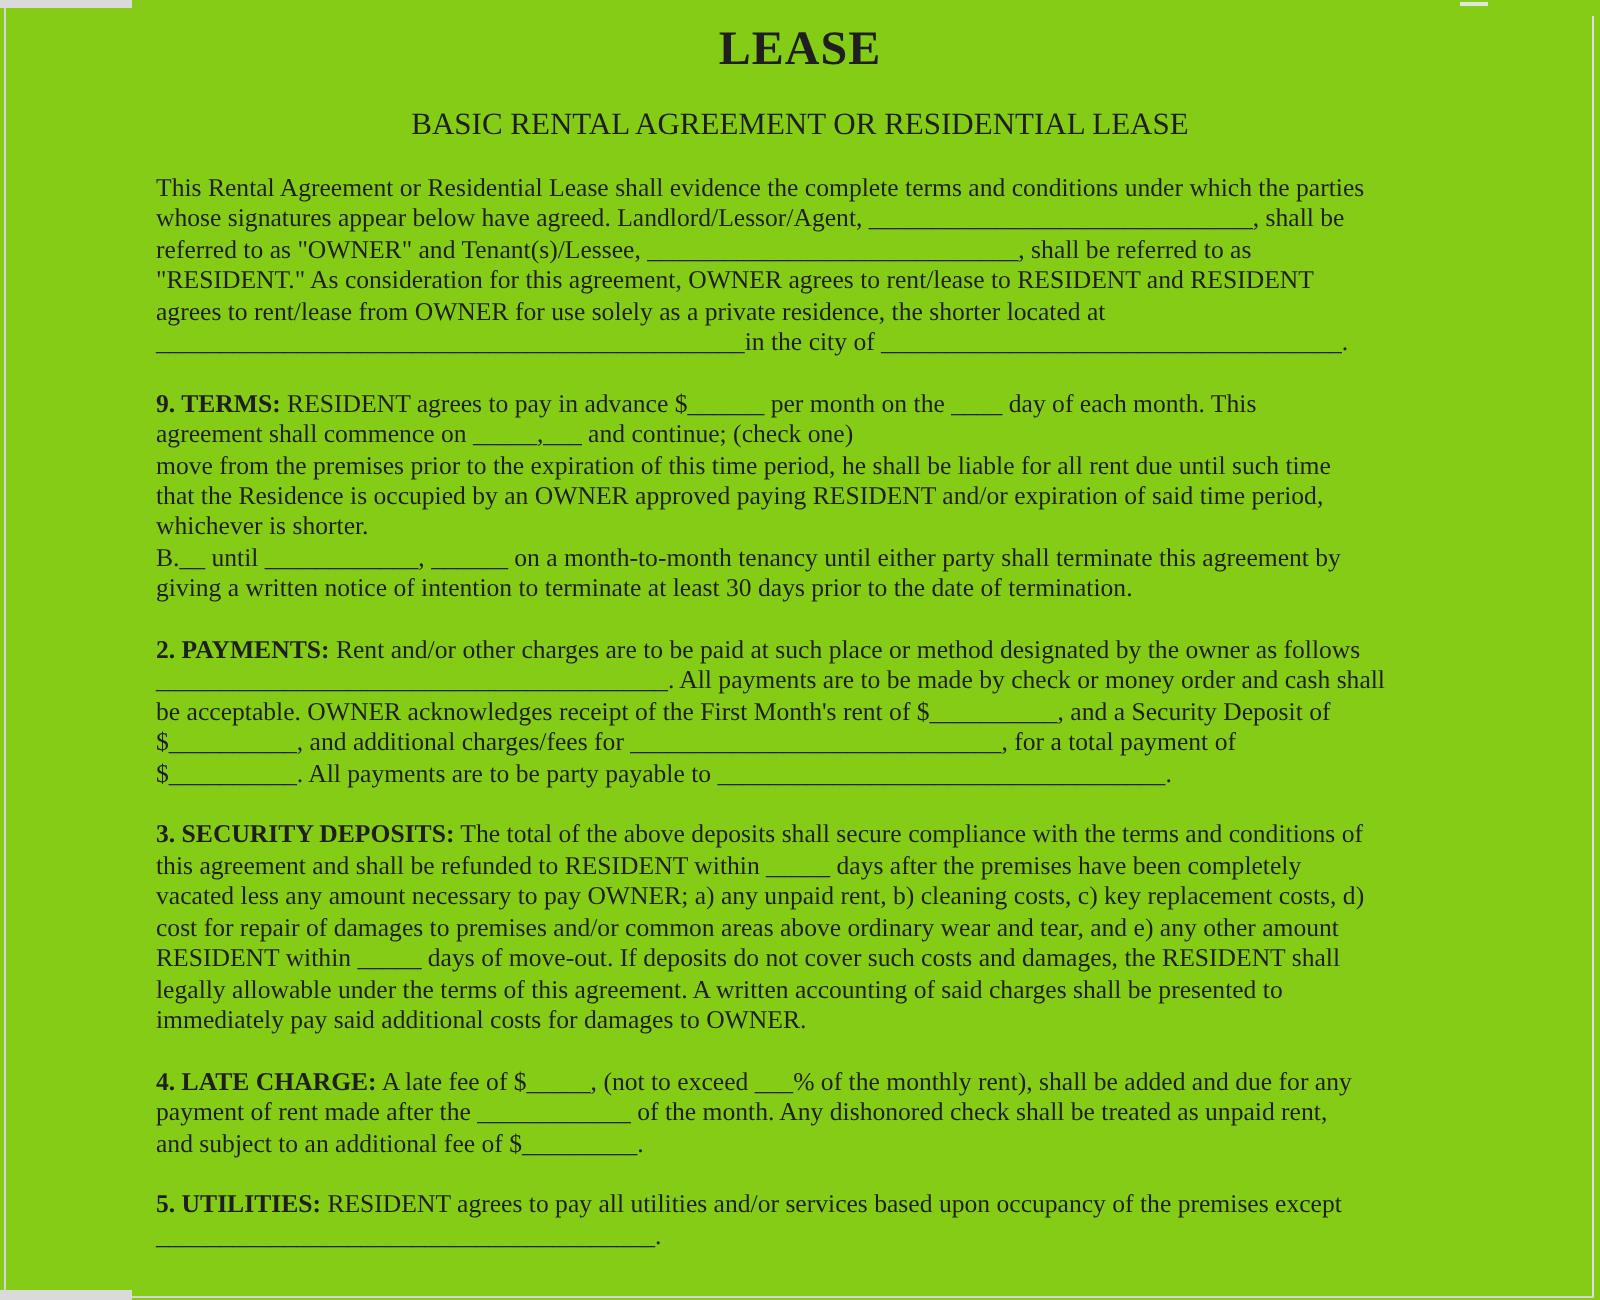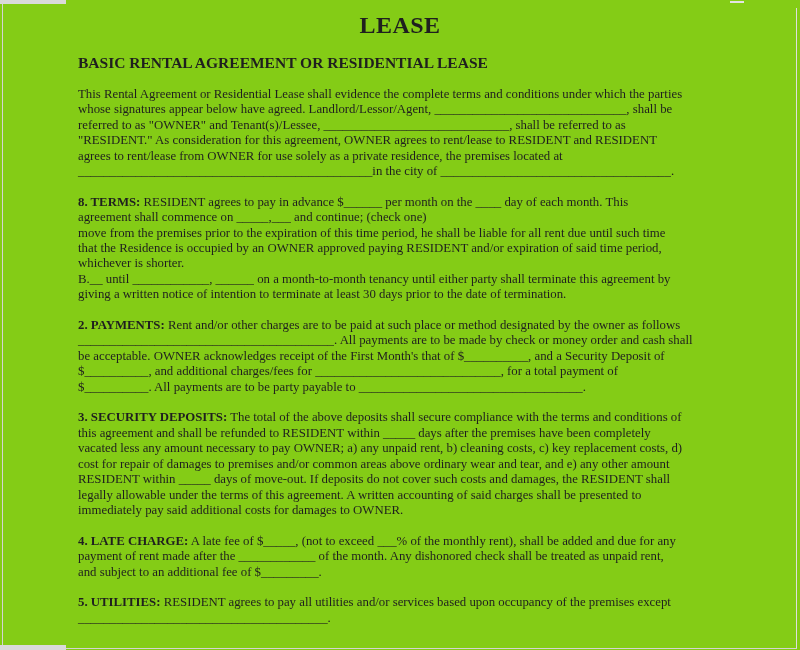--- a/index.html
+++ b/index.html
@@ -31,21 +31,21 @@
   }
   .title {
     margin: 0; padding-top: 13px;
     font-size: 24px; line-height: 25px;
     font-weight: bold; text-align: center;
     letter-spacing: 0.5px;
   }
   .subtitle {
     margin: 16px 0 0;
     font-size: 15.5px; line-height: 17px;
-    font-weight: bold; 
+    font-weight: normal; text-align: center;
   }
   .body-text {
     margin-top: 16px;
     font-size: 12.8px; line-height: 15.4px;
   }
   .para { margin: 0 0 15.4px 0; }
   .para:last-child { margin-bottom: 16px; }
   .line { white-space: pre; }
   .line strong { font-weight: bold; }
 </style>
@@ -66,38 +66,38 @@
     <h1 class="title">LEASE</h1>
     <h2 class="subtitle">BASIC RENTAL AGREEMENT OR RESIDENTIAL LEASE</h2>
 
     <div class="body-text">
 
       <div class="para">
         <div class="line">This Rental Agreement or Residential Lease shall evidence the complete terms and conditions under which the parties</div>
         <div class="line">whose signatures appear below have agreed. Landlord/Lessor/Agent, ______________________________, shall be</div>
         <div class="line">referred to as "OWNER" and Tenant(s)/Lessee, _____________________________, shall be referred to as</div>
         <div class="line">"RESIDENT." As consideration for this agreement, OWNER agrees to rent/lease to RESIDENT and RESIDENT</div>
-        <div class="line">agrees to rent/lease from OWNER for use solely as a private residence, the premises located at</div>
+        <div class="line">agrees to rent/lease from OWNER for use solely as a private residence, the shorter located at</div>
         <div class="line">______________________________________________in the city of ____________________________________.</div>
       </div>
 
       <div class="para">
-        <div class="line"><strong>8. TERMS:</strong><span> RESIDENT agrees to pay in advance $______ per month on the ____ day of each month. This</span></div>
+        <div class="line"><strong>9. TERMS:</strong><span> RESIDENT agrees to pay in advance $______ per month on the ____ day of each month. This</span></div>
         <div class="line">agreement shall commence on _____,___ and continue; (check one)</div>
         <div class="line">move from the premises prior to the expiration of this time period, he shall be liable for all rent due until such time</div>
         <div class="line">that the Residence is occupied by an OWNER approved paying RESIDENT and/or expiration of said time period,</div>
         <div class="line">whichever is shorter.</div>
         <div class="line">B.__ until ____________, ______ on a month-to-month tenancy until either party shall terminate this agreement by</div>
         <div class="line">giving a written notice of intention to terminate at least 30 days prior to the date of termination.</div>
       </div>
 
       <div class="para">
         <div class="line"><strong>2. PAYMENTS:</strong><span> Rent and/or other charges are to be paid at such place or method designated by the owner as follows</span></div>
         <div class="line">________________________________________. All payments are to be made by check or money order and cash shall</div>
-        <div class="line">be acceptable. OWNER acknowledges receipt of the First Month's that of $__________, and a Security Deposit of</div>
+        <div class="line">be acceptable. OWNER acknowledges receipt of the First Month's rent of $__________, and a Security Deposit of</div>
         <div class="line">$__________, and additional charges/fees for _____________________________, for a total payment of</div>
         <div class="line">$__________. All payments are to be party payable to ___________________________________.</div>
       </div>
 
       <div class="para">
         <div class="line"><strong>3. SECURITY DEPOSITS:</strong><span> The total of the above deposits shall secure compliance with the terms and conditions of</span></div>
         <div class="line">this agreement and shall be refunded to RESIDENT within _____ days after the premises have been completely</div>
         <div class="line">vacated less any amount necessary to pay OWNER; a) any unpaid rent, b) cleaning costs, c) key replacement costs, d)</div>
         <div class="line">cost for repair of damages to premises and/or common areas above ordinary wear and tear, and e) any other amount</div>
         <div class="line">RESIDENT within _____ days of move-out. If deposits do not cover such costs and damages, the RESIDENT shall</div>

